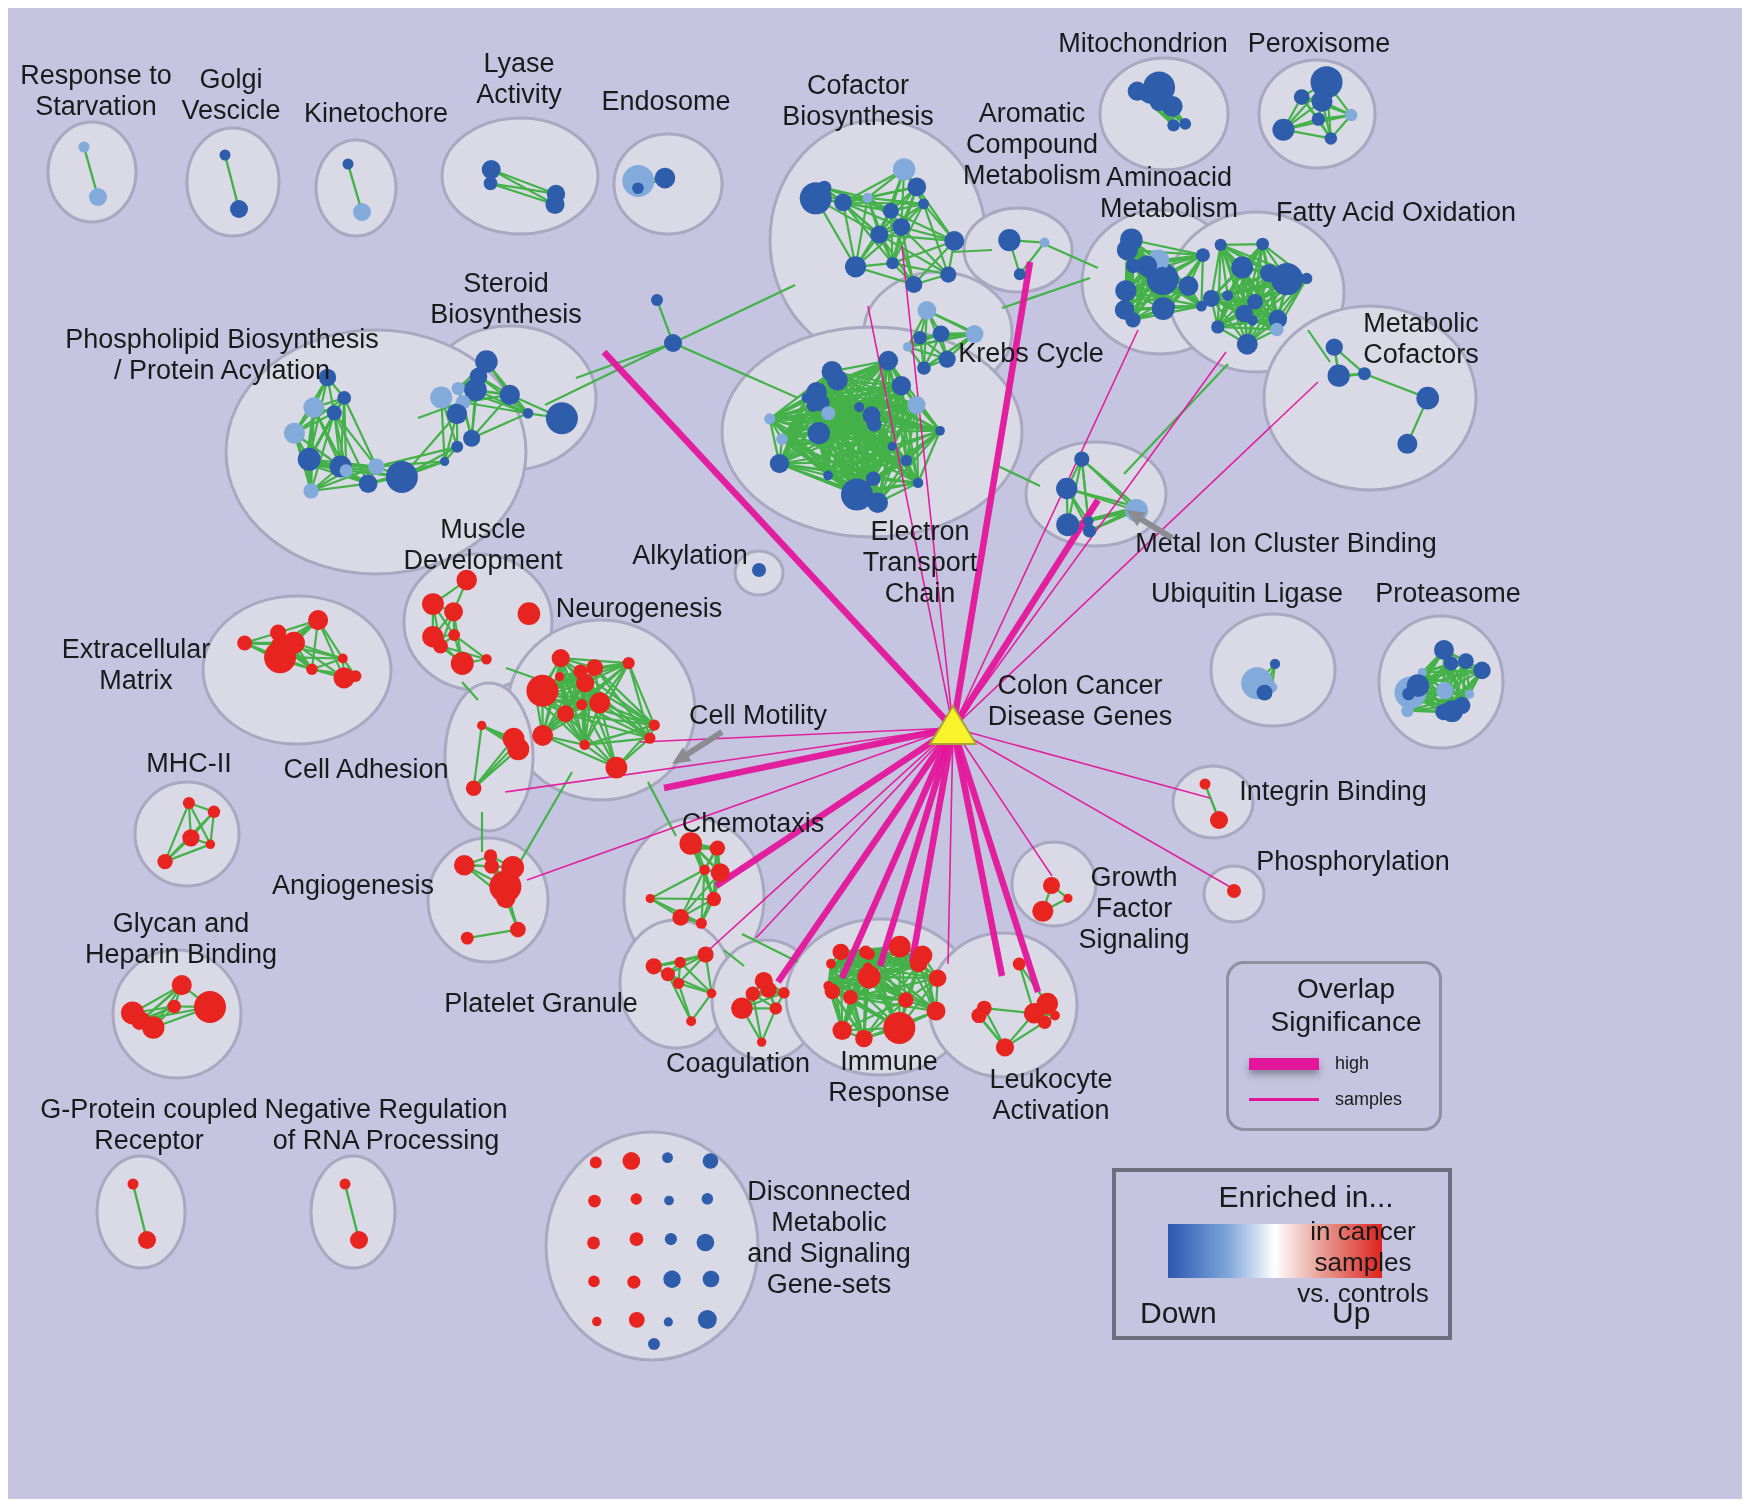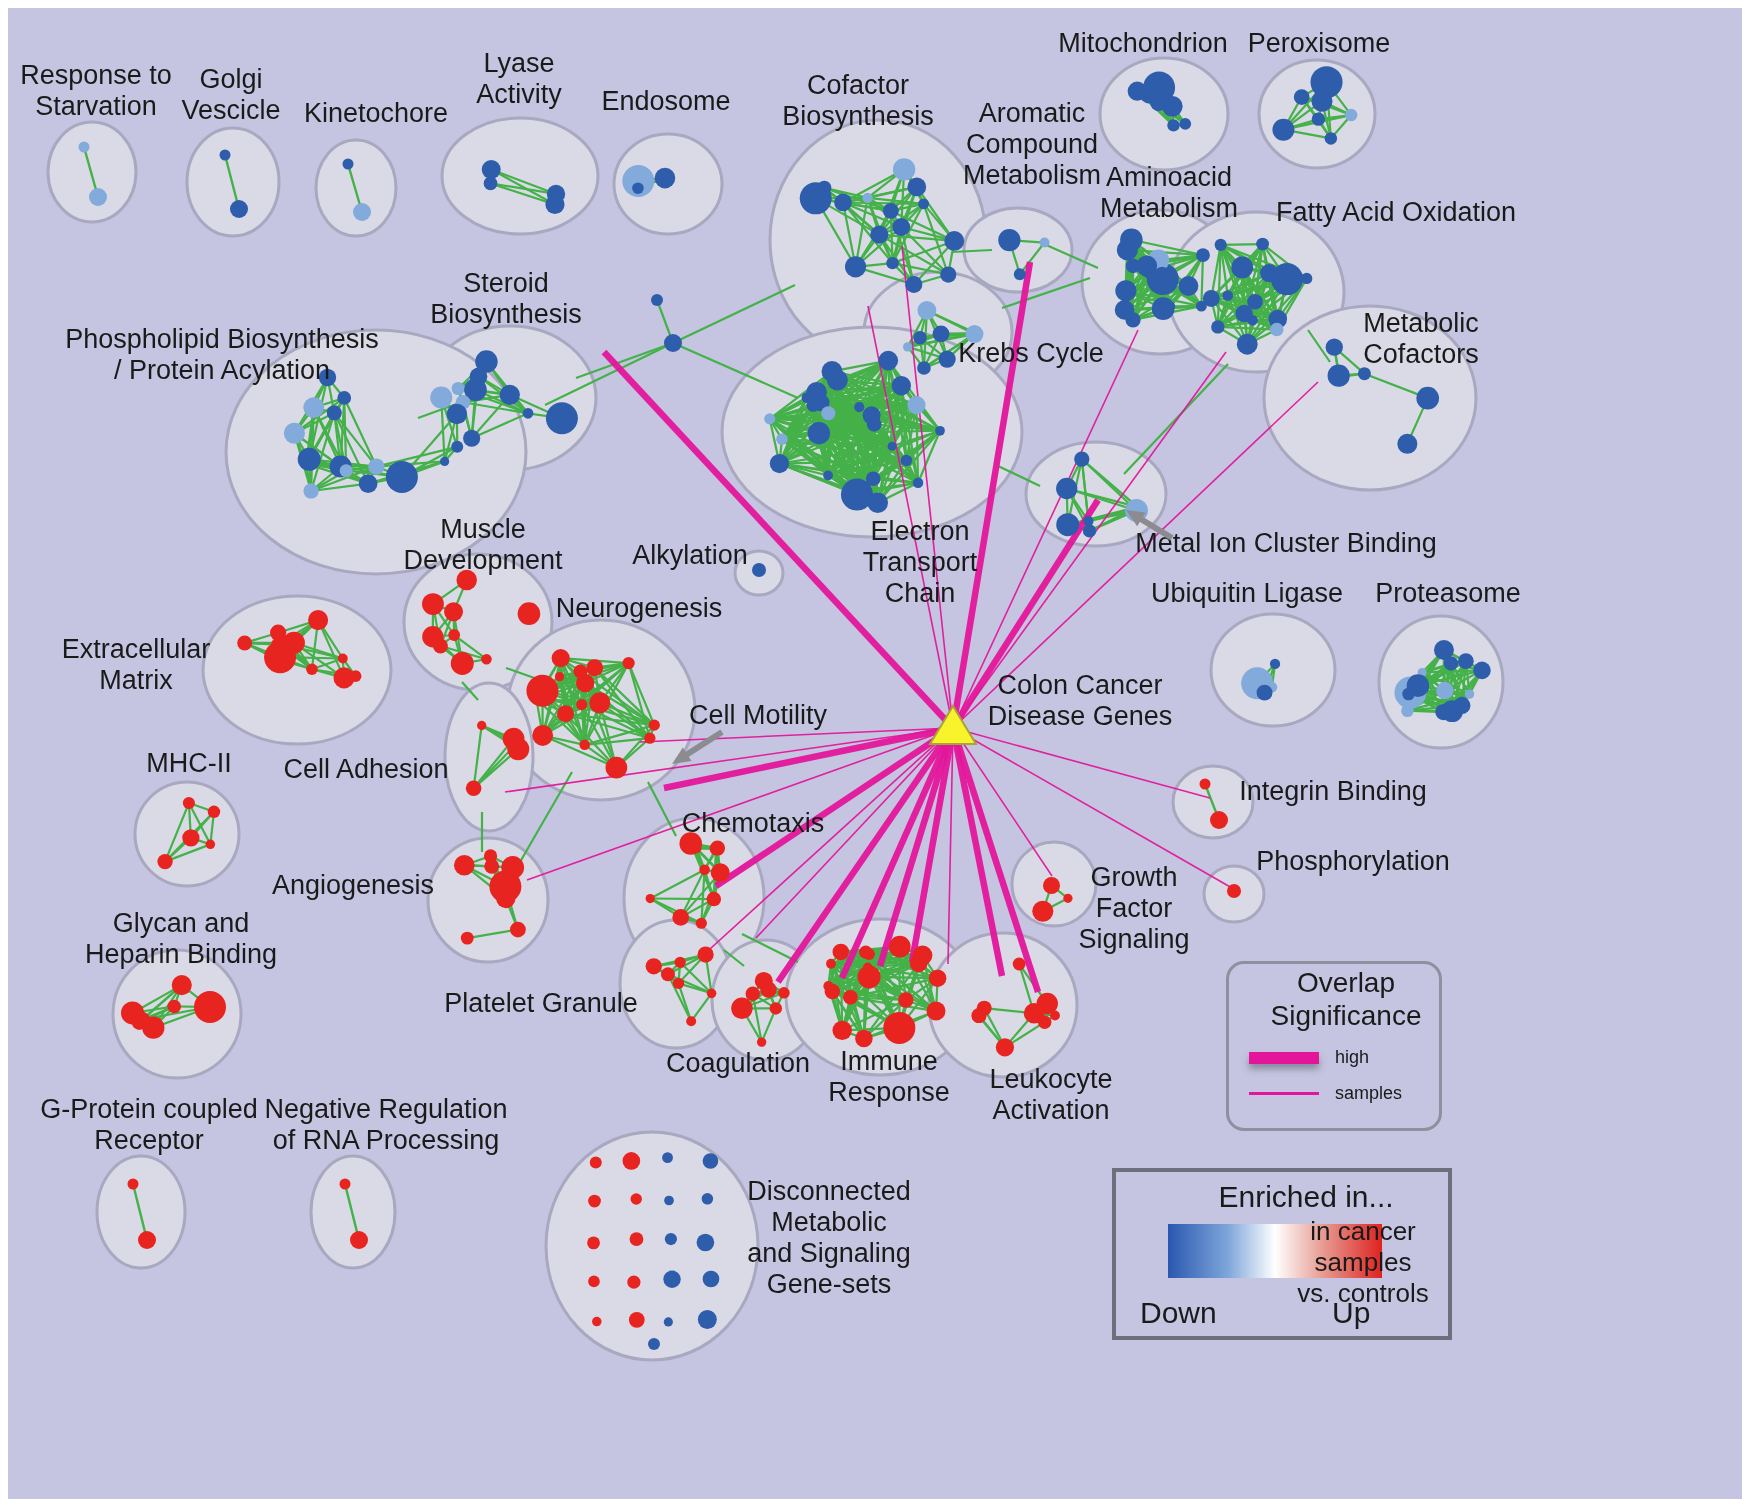--- a/index.html
+++ b/index.html
@@ -2,21 +2,21 @@
 <html><head>
 <meta charset="utf-8">
 <style>
   html,body{margin:0;padding:0;background:#ffffff;}
   #figure{position:relative;width:1750px;height:1507px;background:#ffffff;overflow:hidden;
           font-family:"Liberation Sans",sans-serif;}
   svg{position:absolute;left:0;top:0;}
   svg text{font-family:"Liberation Sans",sans-serif;}
   .legend-overlap{position:absolute;left:1226px;top:961px;width:216px;height:170px;
     border:3px solid #8f8fa0;border-radius:18px;box-sizing:border-box;color:#1a1a1a;}
-  .legend-overlap .title{text-align:center;font-size:28px;line-height:33px;margin-top:2px;white-space:pre-line;padding-left:24px;}
+  .legend-overlap .title{text-align:center;font-size:28px;line-height:33px;margin-top:8px;white-space:pre-line;padding-left:24px;}
   .legend-overlap .row{display:flex;align-items:center;margin:15px 0 0 20px;gap:16px;}
   .swatch-high{width:70px;height:12px;background:#e3169b;box-shadow:0 5px 7px rgba(90,90,100,.55);}
   .swatch-mod{width:70px;height:3px;background:#e3169b;}
   .row-label{font-size:18px;}
   .legend-enriched{position:absolute;left:1112px;top:1168px;width:340px;height:172px;
     border:4px solid #6e6e7c;box-sizing:border-box;color:#1a1a1a;}
   .le-title{position:absolute;left:40px;top:8px;width:300px;text-align:center;font-size:30px;}
   .le-bar{position:absolute;left:52px;top:52px;width:214px;height:54px;
     background:linear-gradient(to right,#2a57b0,#7ea6da 28%,#ffffff 50%,#e79d94 72%,#df231f);}
   .le-down{position:absolute;left:24px;bottom:6px;font-size:30px;}

